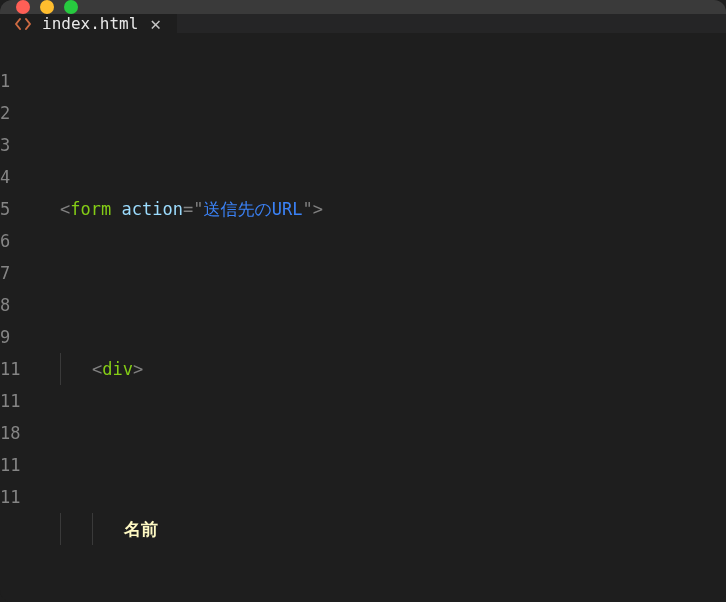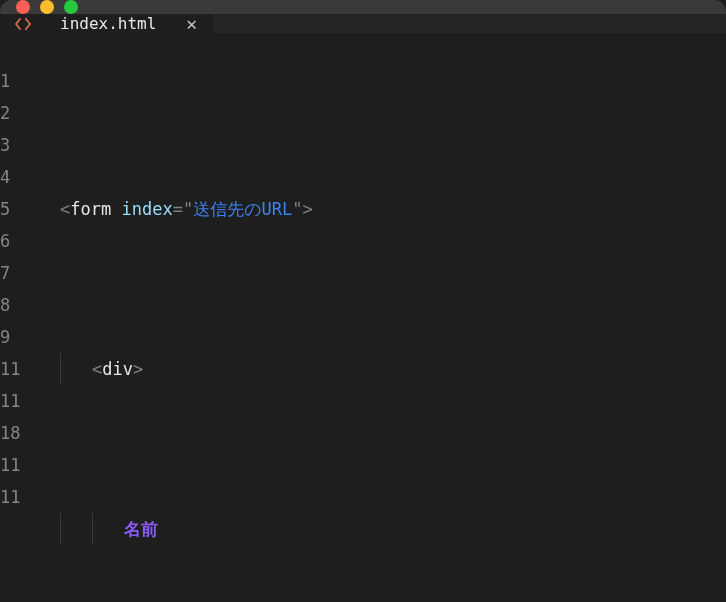--- a/index.html
+++ b/index.html
@@ -39,21 +39,21 @@
     height: 46px;
     background: #252526;
     display: flex;
     align-items: stretch;
   }
   .tab {
     background: #1e1e1e;
     display: flex;
     align-items: center;
     padding: 0 14px;
-    gap: 28px;
+    gap: 10px;
     font-size: 16px;
     color: #e8e8e8;
     border-right: 1px solid #252526;
   }
   .tab-icon {
     display: flex;
     align-items: center;
   }
   .tab-close {
     color: #c5c5c5;
@@ -82,24 +82,24 @@
     white-space: pre;
     position: relative;
   }
   .line {
     height: 32px;
     display: flex;
     align-items: center;
   }
   
   .punct   { color: #808080; } 
-  .tagname { color: #e5e5e5; }
+  .tagname { color: #84cc16; }
   .attr    { color: #9cdcfe; }
   .string  { color: #3b82f6; }
-  .text    { color: #8b5cf6; font-weight: 600; }
+  .text    { color: #fef9c3; font-weight: 600; }
 
   
   .lvl {
     display: inline-block;
     width: 32px;
     height: 32px;
     border-left: 1px solid #3a3a3a;
     vertical-align: top;
   }
 </style>
@@ -141,21 +141,21 @@
       <div class="line">11</div>
       <div class="line">11</div>
       <div class="line">18</div>
       <div class="line">11</div>
       <div class="line">11</div>
     </div>
 
     <div class="code">
 
       
-      <div class="line"><span class="punct">&lt;</span><span class="tagname">form</span><span> </span><span class="attr">index</span><span class="punct">=</span><span class="punct">"</span><span class="string">送信先のURL</span><span class="punct">"</span><span class="punct">&gt;</span></div>
+      <div class="line"><span class="punct">&lt;</span><span class="tagname">form</span><span> </span><span class="attr">action</span><span class="punct">=</span><span class="punct">"</span><span class="string">送信先のURL</span><span class="punct">"</span><span class="punct">&gt;</span></div>
 
       
       <div class="line"><span class="lvl"></span><span class="punct">&lt;</span><span class="tagname">div</span><span class="punct">&gt;</span></div>
 
       
       <div class="line"><span class="lvl"></span><span class="lvl"></span><span class="text">名前</span></div>
 
       
       
 

